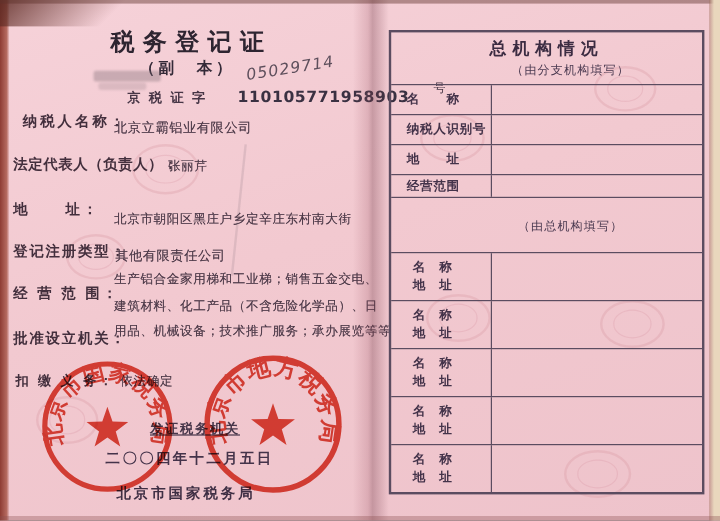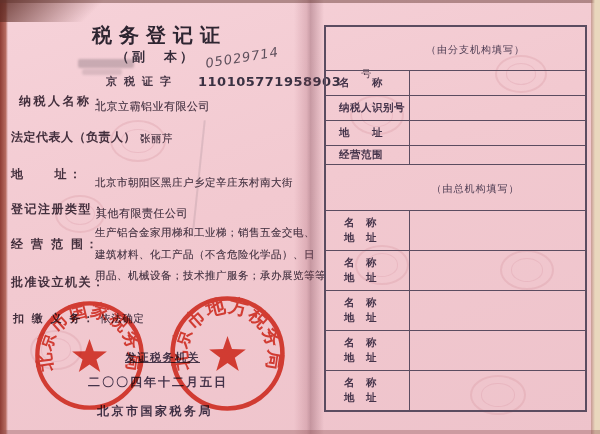--- a/index.html
+++ b/index.html
@@ -139,20 +139,21 @@
       <polygon fill="#da3323" points="65,46 69.9,60.2 85,60.5 73,69.6 77.3,84 65,75.4 52.7,84 57,69.6 45,60.5 60.1,60.2"></polygon>
       <text font-size="21" font-weight="bold" fill="#da3323" letter-spacing="1" font-family="Liberation Serif, DejaVu Serif, serif">
         <textPath href="#arcB" startOffset="50%" text-anchor="middle">北京市地方税务局</textPath>
       </text>
     </svg>
   </section>
 
   <section class="rtable">
 
     <div class="thead" style="height:43px;flex:none;">
+      <div class="t1">总机构情况</div>
       <div class="t2">（由分支机构填写）</div>
     </div>
 
     <div class="trow" style="height:25px;flex:none;">
       <div class="tlabel">名　　称</div>
       <div class="tvalue"></div>
     </div>
     <div class="trow" style="height:25px;flex:none;">
       <div class="tlabel">纳税人识别号</div>
       <div class="tvalue"></div>

